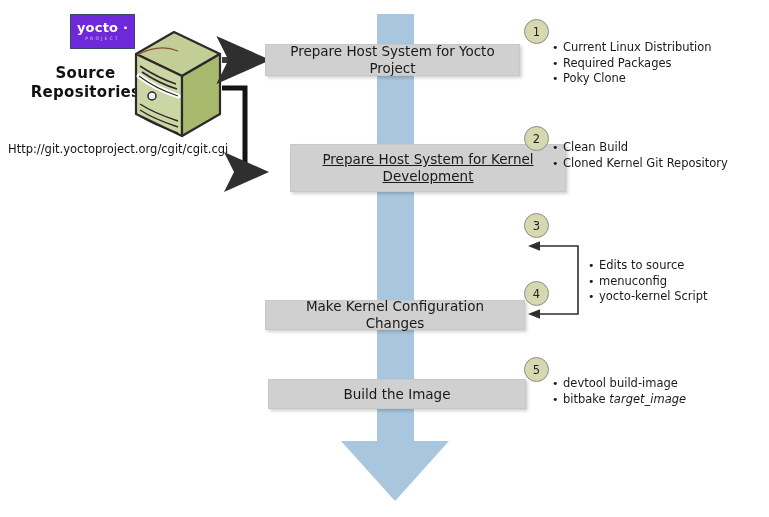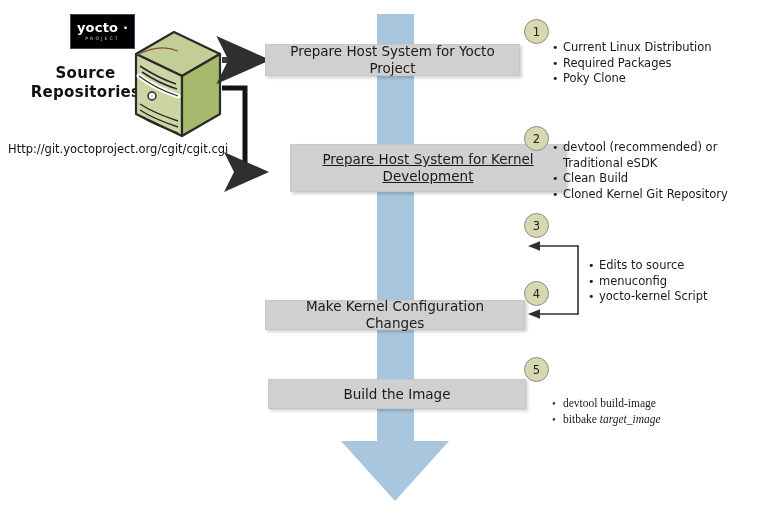--- a/index.html
+++ b/index.html
@@ -81,21 +81,21 @@
   .urllabel{
     position:absolute;
     font-size:11.5px;
     color:#111;
     white-space:nowrap;
   }
 
   
   .logo{
     position:absolute;
-    background:#000000;
+    background:#6d28d9;
     border:1.5px solid #3a4a66;
     display:flex;flex-direction:column;
     align-items:center;justify-content:center;
     box-sizing:border-box;
   }
   .logo .l1{
     color:#ffffff;font-size:13px;font-weight:600;
     letter-spacing:0.2px;line-height:13px;
   }
   .logo .l2{
@@ -184,30 +184,28 @@
   <div class="numc" style="left:524px;top:281px;">4</div>
   <div class="numc" style="left:524px;top:357px;">5</div>
 
   <div class="blist" style="left:552px;top:40px;width:212px;">
     <div class="bi">Current Linux Distribution</div>
     <div class="bi">Required Packages</div>
     <div class="bi">Poky Clone</div>
   </div>
 
   <div class="blist" style="left:552px;top:140px;width:212px;">
-    <div class="bi">devtool (recommended) or
-Traditional eSDK</div>
     <div class="bi">Clean Build</div>
     <div class="bi">Cloned Kernel Git Repository</div>
   </div>
 
   <div class="blist" style="left:588px;top:258px;width:176px;">
     <div class="bi">Edits to source</div>
     <div class="bi">menuconfig</div>
     <div class="bi">yocto-kernel Script</div>
   </div>
 
-  <div class="blist" style="left:552px;top:396px;width:212px;font-family:Liberation Serif, serif;">
+  <div class="blist" style="left:552px;top:376px;width:212px;">
     <div class="bi">devtool build-image</div>
     <div class="bi"><span>bitbake </span><span class="ital">target_image</span></div>
   </div>
 
 </div>
 
 </body></html>

